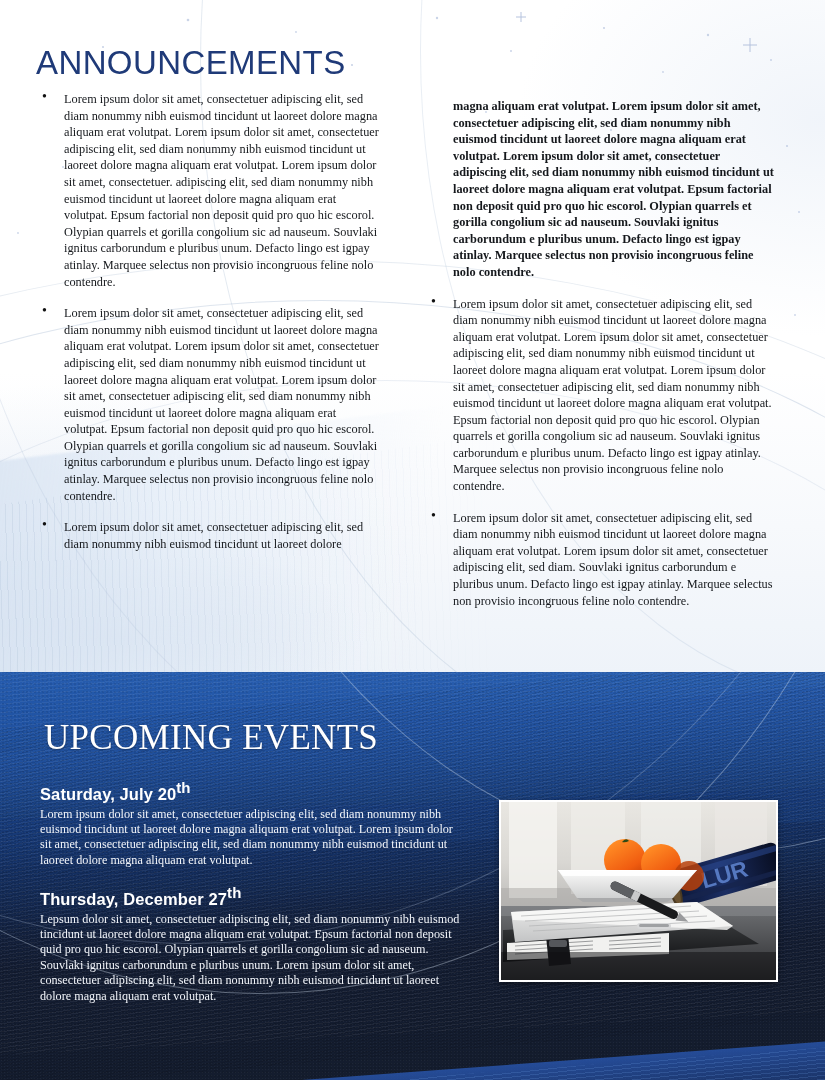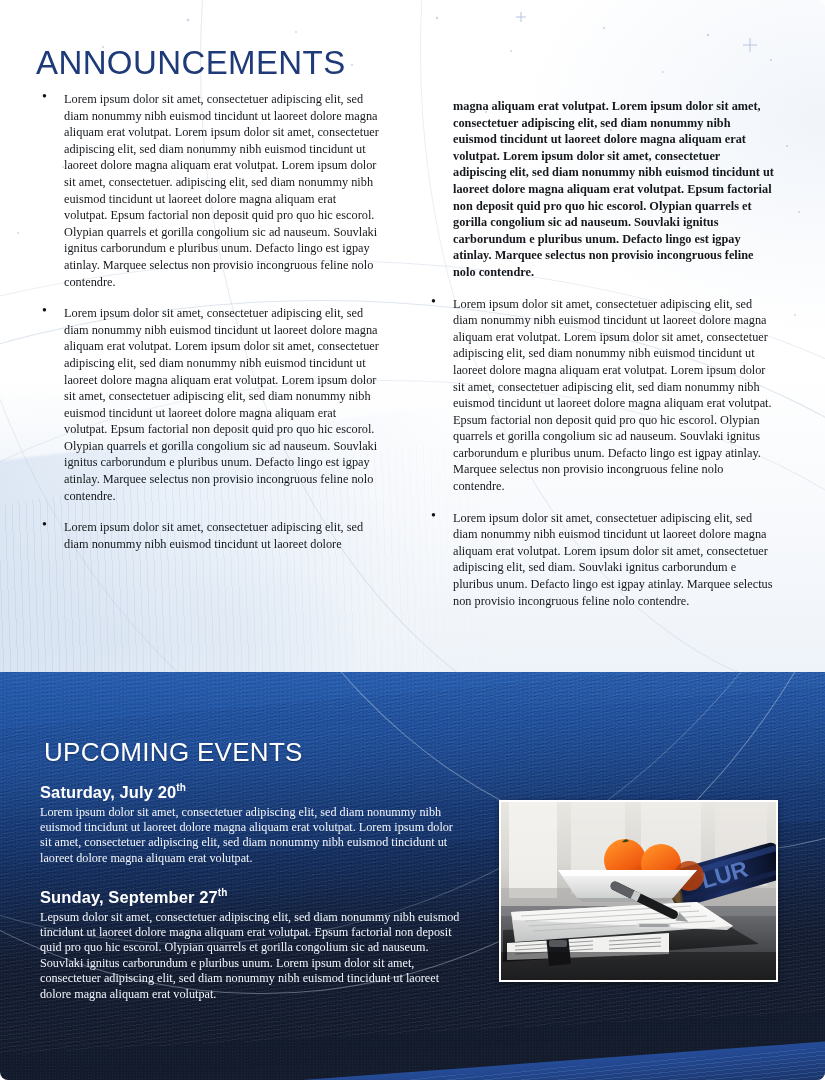--- a/index.html
+++ b/index.html
@@ -8,21 +8,20 @@
     width:825px;height:1080px;
     font-family:"Liberation Serif", serif;
     background:#ffffff;
     overflow:hidden;
     position:relative;
   }
   .page{
     position:relative;
     width:825px;height:1080px;
     overflow:hidden;
-    border-radius:8px;
   }
 
   
   .top-section{
     position:absolute;left:0;top:0;width:825px;height:674px;
     background:
       radial-gradient(ellipse 340px 150px at 120px 640px, rgba(200,214,232,0.55) 0%, rgba(255,255,255,0) 72%),
       radial-gradient(ellipse 500px 250px at 60px 560px, rgba(214,226,240,0.45) 0%, rgba(255,255,255,0) 70%),
       radial-gradient(ellipse 420px 300px at 820px 120px, rgba(226,234,245,0.5) 0%, rgba(255,255,255,0) 72%),
       linear-gradient(180deg,#ffffff 0%,#ffffff 55%,#f7f9fc 78%,#eef3f9 100%);
@@ -153,34 +152,34 @@
     transform:rotate(-4.2deg);
   }
   
   .arc{position:absolute;border-radius:50%;border:1px solid rgba(215,228,245,0.38);}
   .a1{width:1300px;height:1500px;left:-390px;top:-1180px;}
   .a2{width:1100px;height:1400px;left:160px;top:-1220px;}
   .a3{width:1500px;height:1700px;left:-560px;top:-1430px;border-color:rgba(200,218,240,0.26);}
 
   
   .events-title{
-    position:absolute;left:44px;top:63px;
-    font-family:Liberation Sans, sans-serif;
-    font-size:26px;line-height:34px;letter-spacing:0.3px;
+    position:absolute;left:44px;top:49px;
+    font-family:Liberation Serif, serif;
+    font-size:35px;line-height:34px;letter-spacing:0.3px;
     color:#ffffff;font-weight:400;
     text-shadow:0 1px 2px rgba(0,0,0,0.35);
   }
   .event{position:absolute;left:40px;width:420px;color:#ffffff;}
   .event h3{
     margin:0 0 2px 0;
     font-family:"Liberation Sans", sans-serif;
     font-size:16.5px;line-height:21px;font-weight:700;
     color:#ffffff;letter-spacing:0.1px;
   }
-  .event h3 sup{font-size:10px;vertical-align:super;font-weight:700;}
+  .event h3 sup{font-size:15px;vertical-align:super;font-weight:700;}
   .event p{
     margin:0;
     font-family:"Liberation Serif", serif;
     font-size:12.2px;line-height:15.4px;
     color:#f2f5fa;
   }
   .ev1{top:105px;}
   .ev2{top:210px;}
 
   
@@ -289,21 +288,21 @@
     <div class="arc a3"></div>
 
     <div class="events-title">UPCOMING EVENTS</div>
 
     <div class="event ev1">
       <h3><span>Saturday, July 20</span><sup>th</sup></h3>
       <p>Lorem ipsum dolor sit amet, consectetuer adipiscing elit, sed diam nonummy nibh euismod tincidunt ut laoreet dolore magna aliquam erat volutpat. Lorem ipsum dolor sit amet, consectetuer adipiscing elit, sed diam nonummy nibh euismod tincidunt ut laoreet dolore magna aliquam erat volutpat.</p>
     </div>
 
     <div class="event ev2">
-      <h3><span>Sunday, September 27</span><sup>th</sup></h3>
+      <h3><span>Thursday, December 27</span><sup>th</sup></h3>
       <p>Lepsum dolor sit amet, consectetuer adipiscing elit, sed diam nonummy nibh euismod tincidunt ut laoreet dolore magna aliquam erat volutpat. Epsum factorial non deposit quid pro quo hic escorol. Olypian quarrels et gorilla congolium sic ad nauseum. Souvlaki ignitus carborundum e pluribus unum. Lorem ipsum dolor sit amet, consectetuer adipiscing elit, sed diam nonummy nibh euismod tincidunt ut laoreet dolore magna aliquam erat volutpat.</p>
     </div>
 
     <div class="photo">
       <svg viewBox="0 0 275 178" preserveAspectRatio="none">
         <defs>
           <linearGradient id="bgwall" x1="0" y1="0" x2="0" y2="1">
             <stop offset="0%" stop-color="#e9e7e2"></stop>
             <stop offset="55%" stop-color="#d9d7d3"></stop>
             <stop offset="100%" stop-color="#b9b8b6"></stop>

